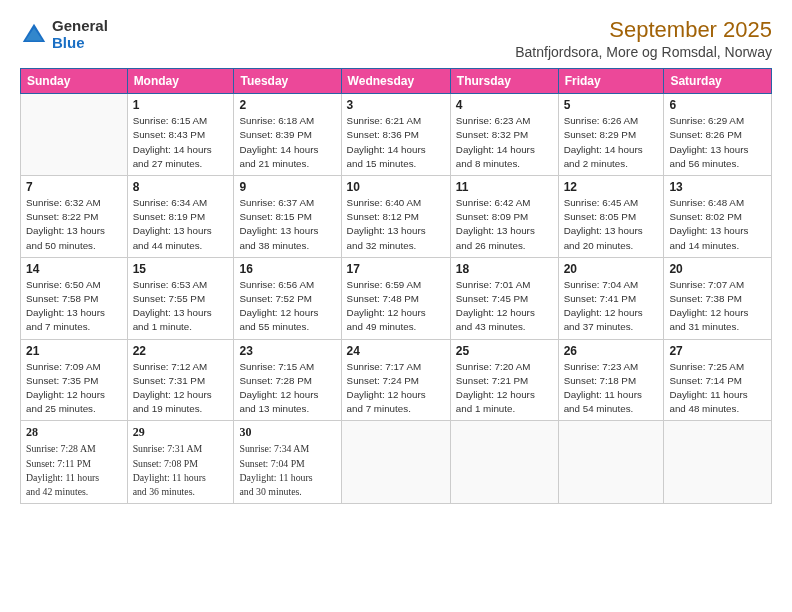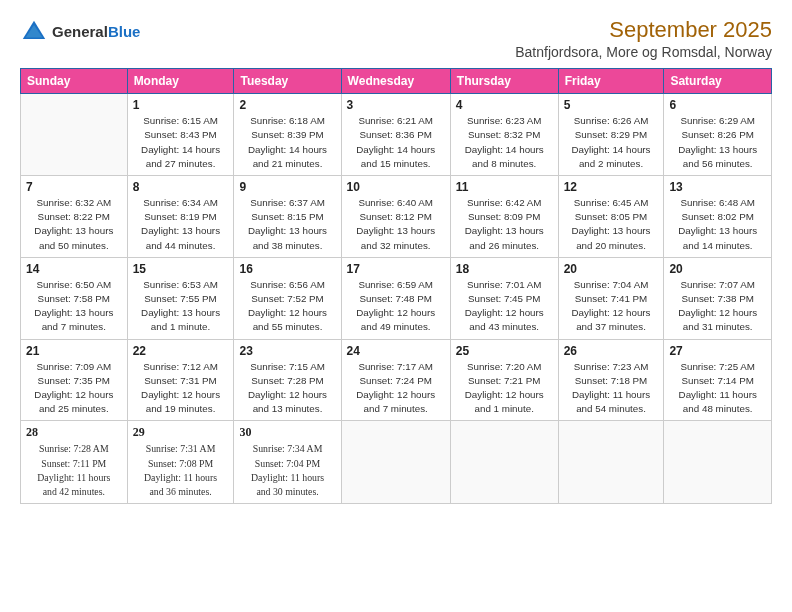--- a/index.html
+++ b/index.html
@@ -19,21 +19,21 @@
       align-items: flex-start;
       justify-content: space-between;
       margin-bottom: 6px;
     }
     .logo {
       display: flex;
       align-items: center;
     }
     .logo-text {
       display: flex;
-      flex-direction: row;
+      flex-direction: column;
       font-size: 15px;
       font-weight: bold;
       line-height: 1.1;
     }
     .logo-text .general { color: #333; }
     .logo-text .blue { color: #1a6fc4; }
     .logo-icon {
       width: 28px;
       height: 28px;
       margin-right: 4px;
@@ -78,21 +78,20 @@
     .day-number {
       font-size: 12px;
       font-weight: bold;
       margin-bottom: 2px;
       color: #222;
     }
     .day-info {
       font-size: 9.8px;
       line-height: 1.45;
       color: #333;
-      text-align: center;
     }
     .empty-cell {
       background: #f9f9f9;
     }
     .last-row td {
       border-bottom: 1px solid #ccc;
       font-family: Liberation Serif, serif;
     }
   </style>
 </head>

